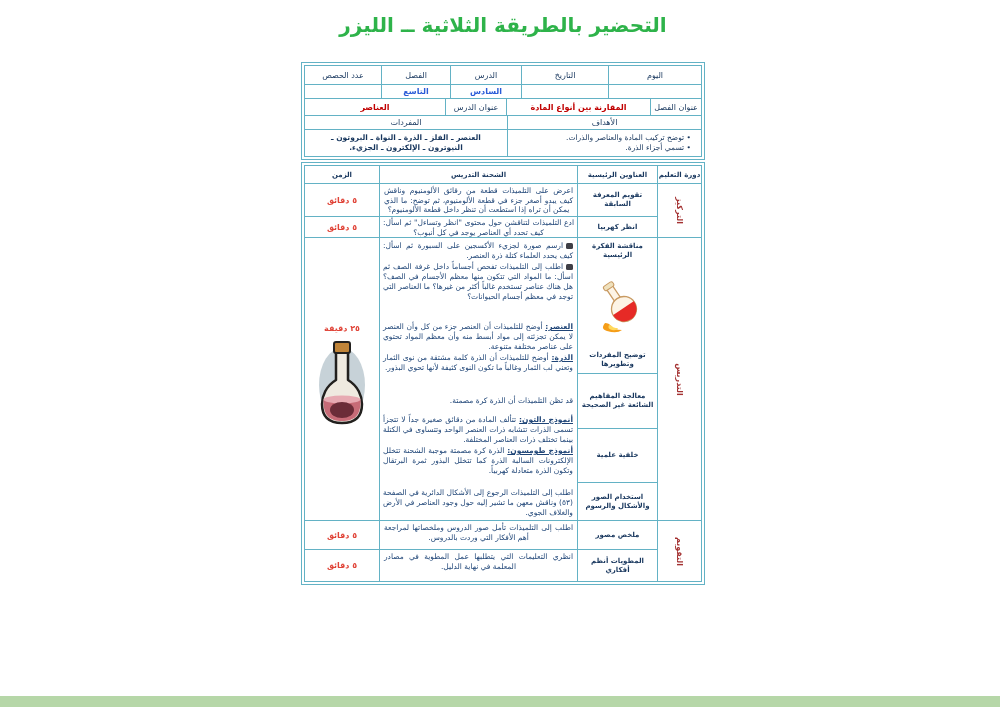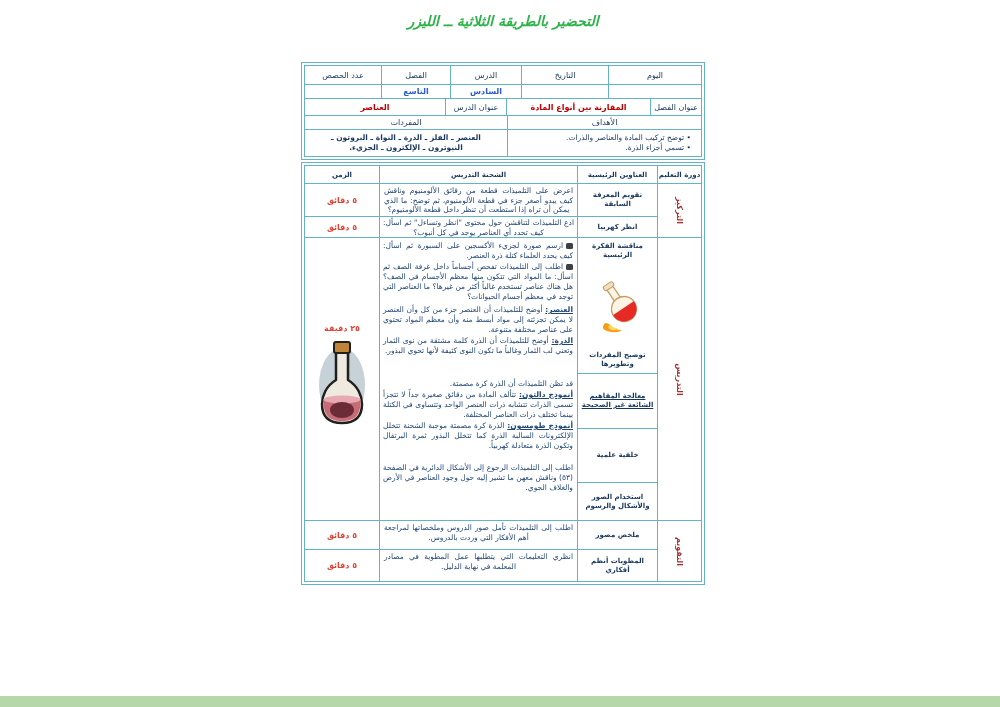--- a/index.html
+++ b/index.html
@@ -1,20 +1,20 @@
 <!DOCTYPE html>
 <html><head>
 <meta charset="utf-8">
 <style>
   html,body { margin:0; padding:0; background:#ffffff; }
   .page { position:relative; width:1000px; height:707px; background:#ffffff;
           font-family:"DejaVu Sans", sans-serif; overflow:hidden; }
 
   .title { position:absolute; left:297px; top:13px; width:412px; text-align:center;
-           color:#2eb34a; font-weight:bold; font-size:14px; letter-spacing:0.5px;font-style:italic; }
+           color:#2eb34a; font-weight:bold; font-size:20px; letter-spacing:0.5px; }
 
   
   .frame { position:absolute; left:301px; width:404px; box-sizing:border-box;
            border:1px solid #63b2c5; background:#ffffff; padding:2px; }
   .frame-top { top:62px; }
   .frame-bottom { top:162px; }
 
   .tbl { background:#63b2c5; padding:1px; display:flex; flex-direction:column; gap:1px; }
   .row { display:flex; gap:1px; }
   .cell { background:#ffffff; display:flex; align-items:center; justify-content:center;
@@ -47,34 +47,34 @@
   .topic { font-size:7px; font-weight:bold; line-height:9px; padding:1px 2px; }
   .time-cell { font-size:8px; font-weight:bold; color:#e04438; }
   .vcell span { transform:rotate(90deg); white-space:nowrap; font-size:8px;
                 font-weight:bold; color:#a43232; }
 
   .proc { display:block; font-size:7.5px; line-height:9.5px; text-align:justify;
           text-align-last:center; color:#1f4577; padding:2px 4px; }
   .proc-main { display:block; text-align:right; padding:3px 4px 0 3px; font-size:7.5px;
                line-height:10px; color:#1f4577; }
   .para { margin:0 0 1px 0; text-align:justify; }
-  .pm4,.pm5 { margin-top:3px; }
+  .pm4,.pm5 { margin-top:20px; }
   .pm6 { margin-top:23px; }
-  .pm7 { margin-top:1px; }
+  .pm7 { margin-top:9px; }
   .pm9 { margin-top:12px; }
   .lead { font-weight:bold; text-decoration:underline; }
   .marker { display:inline-block; width:7px; height:6px; background:#3f3f46;
             border-radius:1.5px; margin-left:3px; vertical-align:-1px; }
 
   .topics-stack { background:#63b2c5; display:flex; flex-direction:column; gap:1px;
                   padding:0; align-items:stretch; }
   .sub { background:#ffffff; display:flex; align-items:center; justify-content:center;
          flex-direction:column;gap:16px; }
   .sub1 { flex:0 0 129px; justify-content:space-between; padding:3px 0; }
-  .sub2 { flex:0 0 52px;text-decoration:underline; } .sub3 { flex:0 0 51px; } .sub4 { flex:1; }
+  .sub2 { flex:0 0 52px; } .sub3 { flex:0 0 51px; } .sub4 { flex:1; }
 
   .time-main { flex-direction:column; justify-content:flex-start; padding-top:86px; gap:5px; }
 
   .footer-bar { position:absolute; left:0; top:696px; width:1000px; height:11px;
                 background:#b6d7a8; }
 </style>
 </head>
 <body>
 
 <div class="page">

